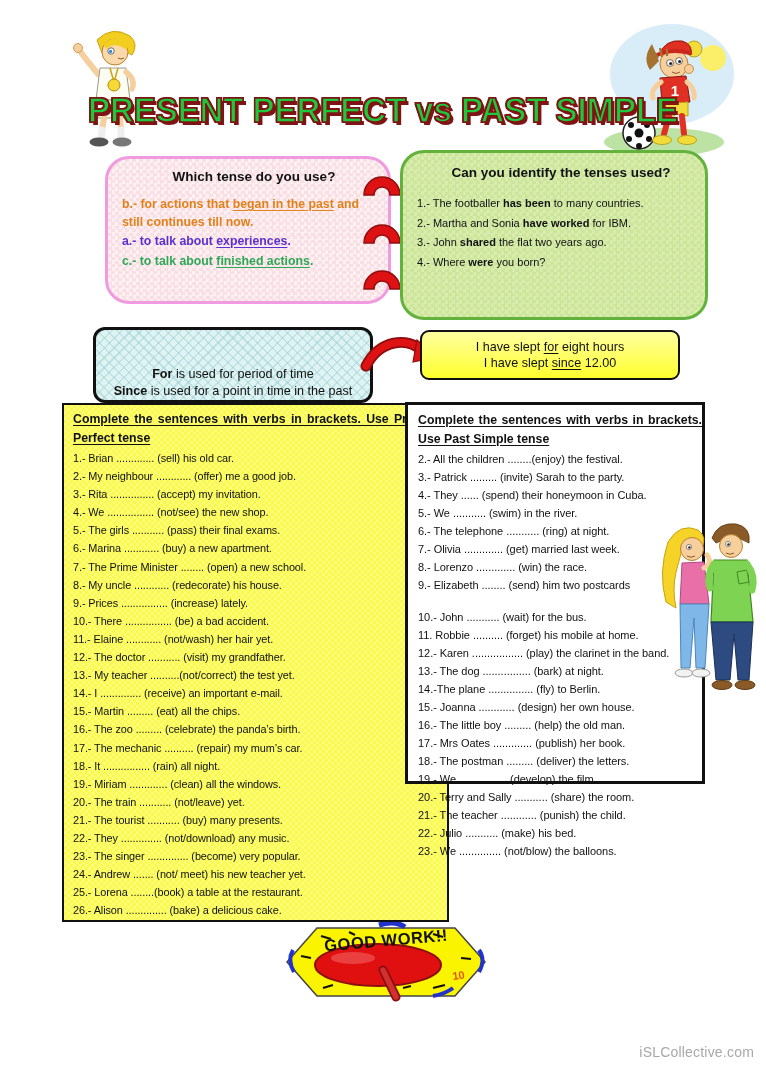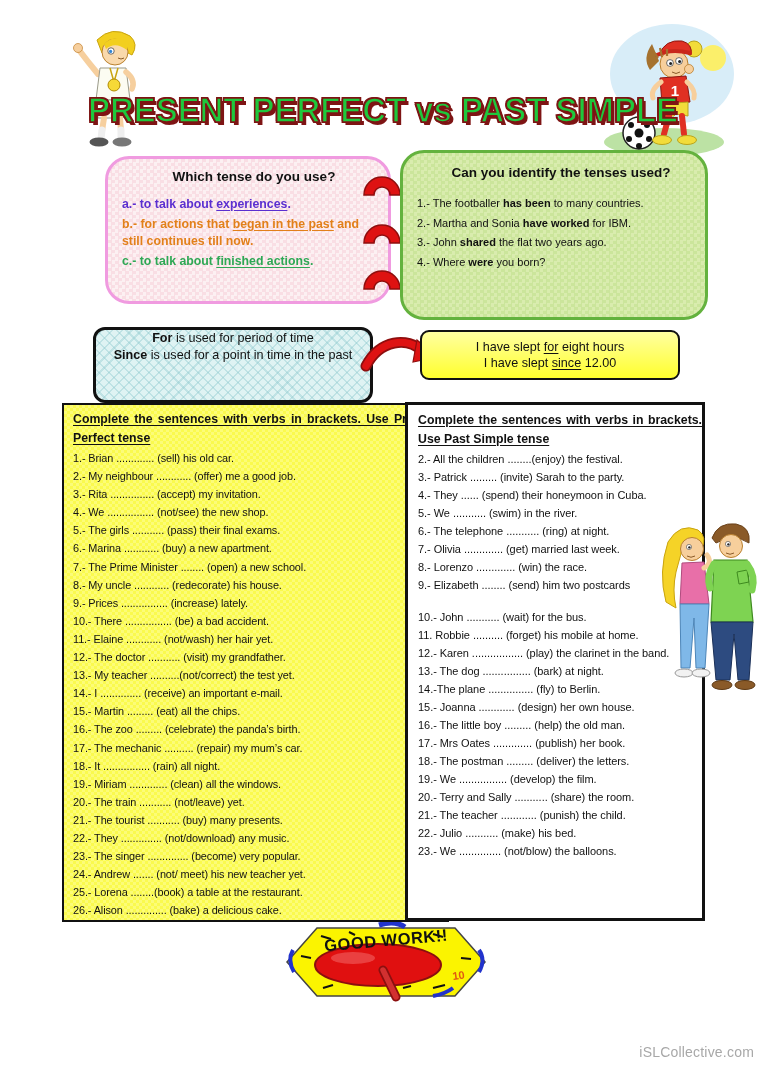--- a/index.html
+++ b/index.html
@@ -41,41 +41,41 @@
   .tense-line{font-size:11px; line-height:19.5px; color:#111;}
 
   
   .blue-box{
     left:93px; top:327px; width:280px; height:76px;
     border:3px solid #111; border-radius:12px;
     background-color:#dff3f3;
     background-image:
       repeating-linear-gradient(45deg, rgba(140,200,205,.38) 0 1.5px, transparent 1.5px 7px),
       repeating-linear-gradient(-45deg, rgba(140,200,205,.38) 0 1.5px, transparent 1.5px 7px);
-    box-sizing:border-box; display:flex; flex-direction:column; justify-content:flex-start;
+    box-sizing:border-box; display:flex; flex-direction:column; justify-content:flex-end;
   }
   .blue-box .rt-line{font-size:12.6px; line-height:17px; text-align:center; font-weight:500;}
   .yellow-box{
     left:420px; top:330px; width:260px; height:50px;
     border:2.5px solid #111; border-radius:9px;
     background:linear-gradient(180deg,#ffffa0,#ffff2e);
     box-sizing:border-box; display:flex; flex-direction:column; justify-content:center;
   }
   .yellow-box .rt-line{font-size:12.6px; line-height:16.5px; text-align:center; font-weight:500;}
 
   
   .left-exercise{
     left:62px; top:403px; width:387px; height:519px;
     border:2px solid #111;
     background:conic-gradient(#fafa4e 25%, #fcfc78 0 50%, #fafa4e 0 75%, #fcfc78 0);
     background-size:6px 6px;
     box-sizing:border-box; padding:5px 8px 0 9px;
   }
   .right-exercise{
-    left:405px; top:402px; width:300px; height:519px;
+    left:405px; top:402px; width:300px; height:382px;
     border:3px solid #111; background:#fff;
     box-sizing:border-box; padding:6px 0 0 10px;
   }
   .ex-heading{
     font-weight:bold; font-size:12.3px; line-height:19px;
     text-decoration:underline; text-underline-offset:2px;
     text-align:justify; margin-bottom:1px;
   }
   .pp-item{font-size:10.9px; line-height:18.1px; white-space:nowrap; letter-spacing:-0.1px;}
   .ps-item{font-size:11px; line-height:18px; padding-left:17px; text-indent:-17px; letter-spacing:-0.05px;}
@@ -154,22 +154,22 @@
     <path d="M90,100 L92,118" stroke="#e03023" stroke-width="6" stroke-linecap="round"></path>
     <ellipse cx="70" cy="124" rx="9.5" ry="4.5" fill="#f2dc3a" stroke="#b9a41c" stroke-width="1"></ellipse>
     <ellipse cx="95" cy="124" rx="9.5" ry="4.5" fill="#f2dc3a" stroke="#b9a41c" stroke-width="1"></ellipse>
   </svg>
 
   <div class="main-title">PRESENT PERFECT vs PAST SIMPLE</div>
 
   <div class="abs pink-box">
     <div class="box-title">Which tense do you use?</div>
     <div>
+        <div class="rule-line" style="color: rgb(226, 128, 26);"><span>b.-  for  actions  that  </span><span style="text-decoration: underline; text-underline-offset: 2px;">began  in  the past</span><span> and still continues till now.</span></div>
         <div class="rule-line" style="color: rgb(91, 47, 208);"><span>a.-  to  talk  about  </span><span style="text-decoration: underline; text-underline-offset: 2px;">experiences</span><span>.</span></div>
-        <div class="rule-line" style="color: rgb(226, 128, 26);"><span>b.-  for  actions  that  </span><span style="text-decoration: underline; text-underline-offset: 2px;">began  in  the past</span><span> and still continues till now.</span></div>
         <div class="rule-line" style="color: rgb(46, 168, 85);"><span>c.- to talk about </span><span style="text-decoration: underline; text-underline-offset: 2px;">finished actions</span><span>.</span></div>
       </div>
   </div>
 
   <svg class="abs" style="left:360px;top:168px" width="44" height="30" viewBox="0 0 44 30">
     <path d="M4,27 A18,18 0 0 1 40,27 L30,27 A8,8 0 0 0 14,27 Z" fill="#de1212" stroke="#8e0e0e" stroke-width="1.5"></path>
   </svg>
   <svg class="abs" style="left:360px;top:216px" width="44" height="30" viewBox="0 0 44 30">
     <path d="M4,27 A18,18 0 0 1 40,27 L30,27 A8,8 0 0 0 14,27 Z" fill="#de1212" stroke="#8e0e0e" stroke-width="1.5"></path>
   </svg>

